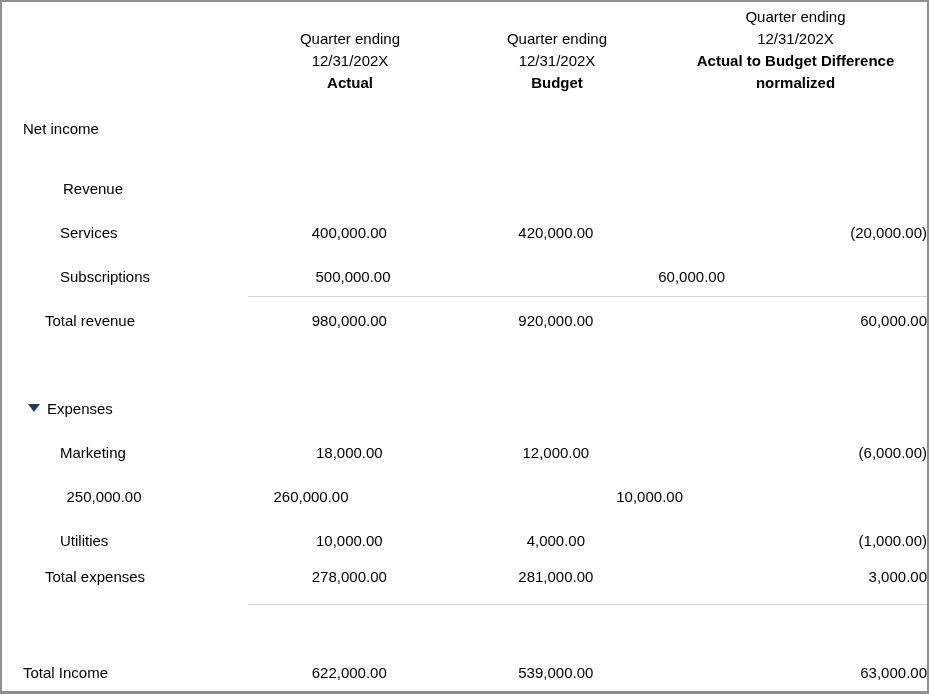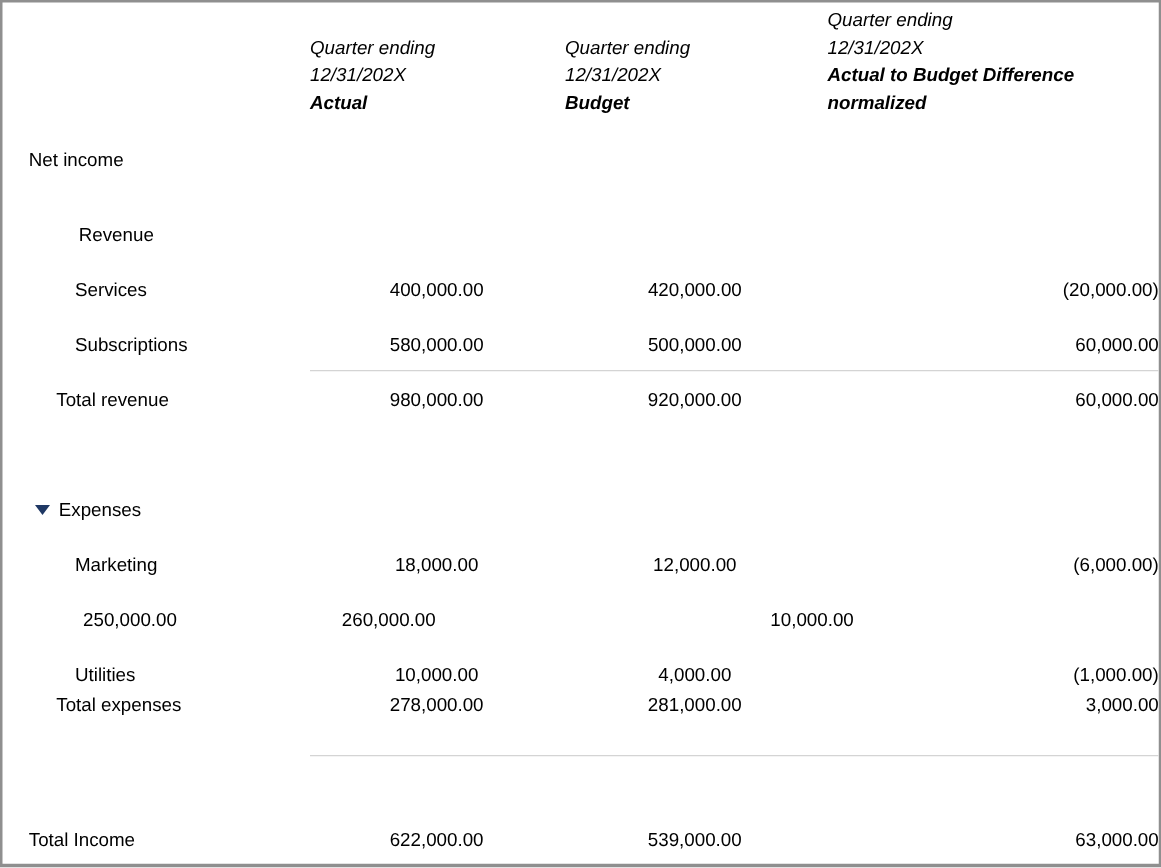--- a/index.html
+++ b/index.html
@@ -18,22 +18,22 @@
     border:2px solid var(--frame-border);
     border-bottom-width:3px;
     font-family:"Liberation Sans",sans-serif;
     font-size:15px;
     color:var(--text);
     overflow:hidden;
   }
   
   .col-header{
     position:absolute;
+    text-align:center;
     line-height:22px;
-    font-style:italic;
   }
   .col-header.c1{left:246px;width:204px;top:26px;}
   .col-header.c2{left:450px;width:210px;top:26px;}
   .col-header.c3{left:660px;width:267px;top:4px;}
   .col-header .bold{font-weight:bold;}
 
   .row{
     position:absolute;
     left:0;width:925px;height:44px;
     display:flex;align-items:center;
@@ -113,21 +113,20 @@
     </div>
     <div class="cell num n1">400,000.00</div>
     <div class="cell num n2">420,000.00</div>
     <div class="cell num n3">(20,000.00)</div>
   </div>
     <div class="row" style="top: 252px;">
     <div class="cell label" style="padding-left: 58px;">
 
       <span>Subscriptions</span>
     </div>
-    <div class="cell num n1">580,000.00</div>
     <div class="cell num n2">500,000.00</div>
     <div class="cell num n3">60,000.00</div>
   </div>
     <div class="row" style="top: 296px;">
     <div class="cell label" style="padding-left: 43px;">
 
       <span>Total revenue</span>
     </div>
     <div class="cell num n1">980,000.00</div>
     <div class="cell num n2">920,000.00</div>
@@ -159,21 +158,21 @@
   </div>
     <div class="row" style="top: 516px;">
     <div class="cell label" style="padding-left: 58px;">
 
       <span>Utilities</span>
     </div>
     <div class="cell num n1">10,000.00</div>
     <div class="cell num n2">4,000.00</div>
     <div class="cell num n3">(1,000.00)</div>
   </div>
-    <div class="row" style="top: 540px;">
+    <div class="row" style="top: 552px;">
     <div class="cell label" style="padding-left: 43px;">
 
       <span>Total expenses</span>
     </div>
     <div class="cell num n1">278,000.00</div>
     <div class="cell num n2">281,000.00</div>
     <div class="cell num n3">3,000.00</div>
   </div>
     <div class="rule" style="top: 602px;"></div>
     <div class="row" style="top: 648px;">

